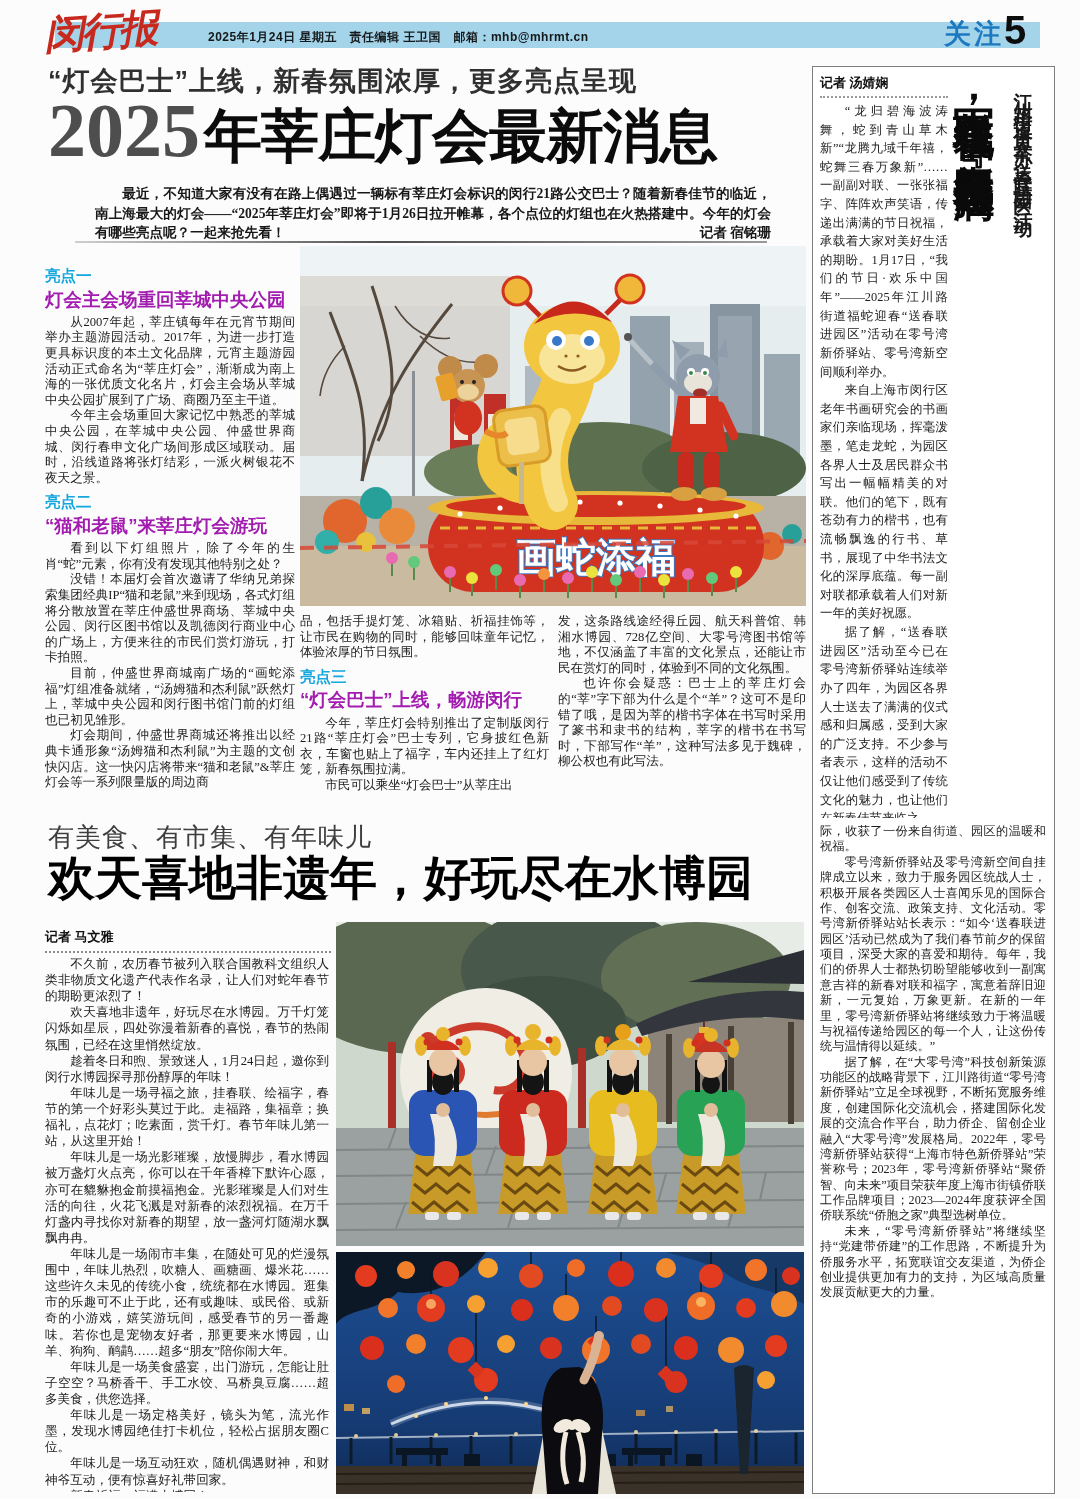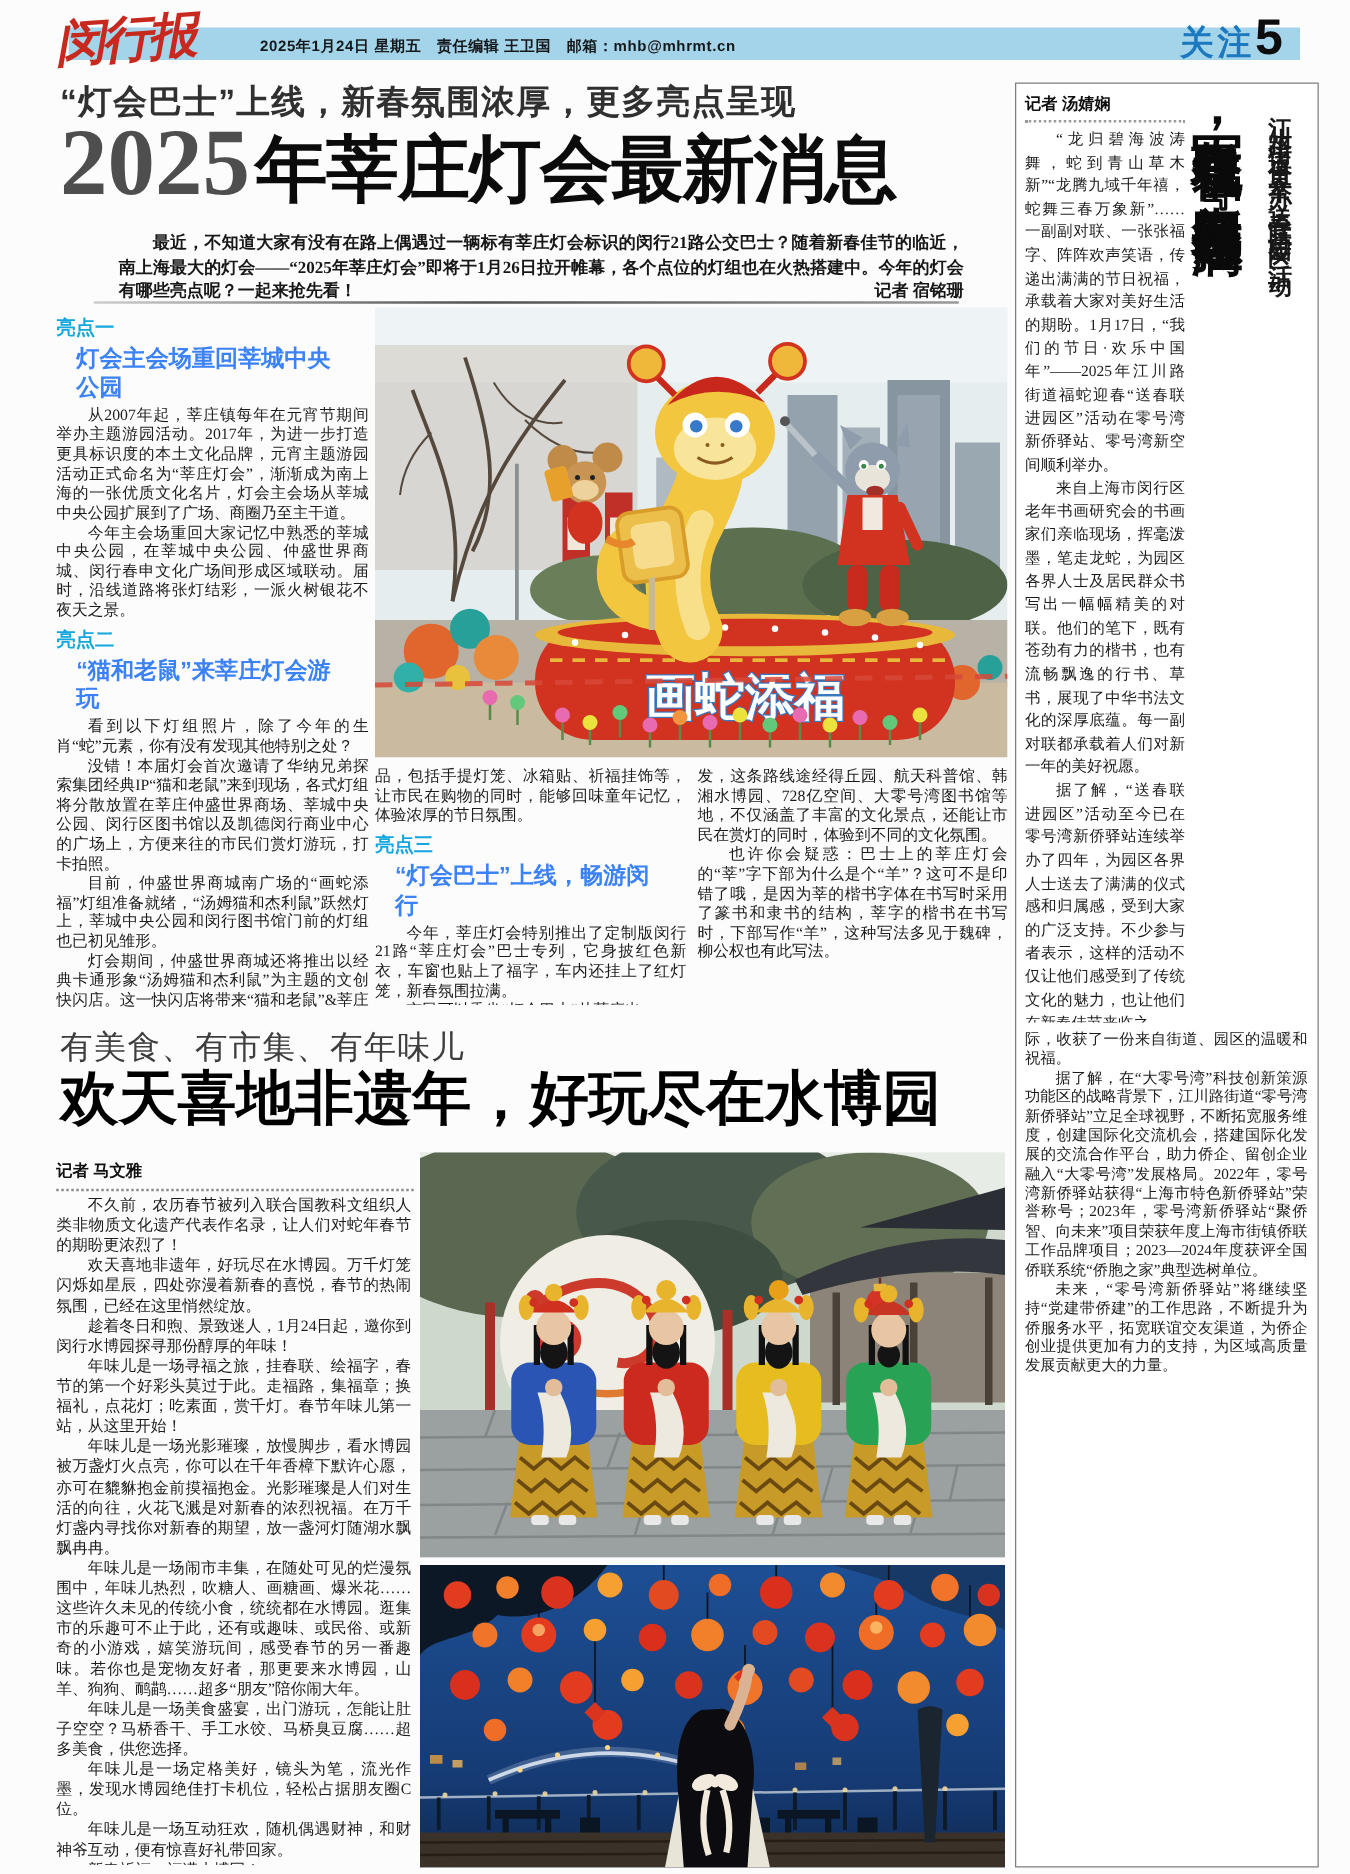--- a/index.html
+++ b/index.html
@@ -26,22 +26,22 @@
            font-size:13.6px;font-weight:bold;line-height:1.45;color:#171717;
            text-align:justify;text-indent:2em;}
   #a1-lede .rep{float:right;font-weight:bold;}
   #a1-rule{left:75px;top:241px;width:692px;height:2px;
            background:linear-gradient(90deg,#cfcfcf,#4f4f4f 45%,#9a9a9a);}
 
   .bodytext p{margin:0;font-family:"Liberation Serif","DejaVu Serif",serif;
               font-size:12.6px;line-height:1.24;color:#1c1c1c;text-align:justify;text-indent:2em;}
   .noindent{text-indent:0 !important;}
   .spot-label{color:#16a7de;font-weight:bold;font-size:15.5px;margin:7px 0 2px;line-height:1.2;}
-  .spot-label.first{margin-top:4px;}
-  .spot-head{font-size:18.5px;font-weight:800;color:#3b82f6;margin:0 16px 4px;line-height:1.25;}
+  .spot-label.first{margin-top:17px;}
+  .spot-head{font-size:18.5px;font-weight:800;color:#a21caf;margin:0 0 4px;line-height:1.25;}
 
   #a1-col1{left:45px;top:250px;width:250px;height:556px;overflow:hidden;}
   #a1-photo{left:300px;top:246px;width:598px;height:360px;}
   #a1-col2{left:300px;top:614px;width:249px;height:190px;overflow:hidden;}
   #a1-col3{left:558px;top:614px;width:248px;height:190px;overflow:hidden;}
 
   
   #a2-kicker{left:48px;top:820px;font-size:26px;font-weight:500;color:#3e3e3e;letter-spacing:1px;}
   #a2-title{left:48px;top:852px;font-size:47px;font-weight:900;color:#000;line-height:1.1;}
   #a2-byline{left:45px;top:928px;width:286px;font-size:13px;font-weight:bold;color:#111;
@@ -591,15 +591,16 @@
 <div class="abs" id="rbox-byline">记者 汤婧娴</div>
 <div class="abs bodytext" id="rbox-narrow">
   <p>“龙归碧海波涛舞，蛇到青山草木新”“龙腾九域千年禧，蛇舞三春万象新”……一副副对联、一张张福字、阵阵欢声笑语，传递出满满的节日祝福，承载着大家对美好生活的期盼。1月17日，“我们的节日·欢乐中国年”——2025年江川路街道福蛇迎春“送春联进园区”活动在零号湾新侨驿站、零号湾新空间顺利举办。</p>
   <p>来自上海市闵行区老年书画研究会的书画家们亲临现场，挥毫泼墨，笔走龙蛇，为园区各界人士及居民群众书写出一幅幅精美的对联。他们的笔下，既有苍劲有力的楷书，也有流畅飘逸的行书、草书，展现了中华书法文化的深厚底蕴。每一副对联都承载着人们对新一年的美好祝愿。</p>
   <p>据了解，“送春联进园区”活动至今已在零号湾新侨驿站连续举办了四年，为园区各界人士送去了满满的仪式感和归属感，受到大家的广泛支持。不少参与者表示，这样的活动不仅让他们感受到了传统文化的魅力，也让他们在新春佳节来临之</p>
 </div>
 <div class="abs" id="rbox-title">写春联送祝福，新春氛围感已『拉满』</div>
 <div class="abs" id="rbox-kicker">江川路街道侨界举办『送春联进园区』活动</div>
 <div class="abs bodytext" id="rbox-wide">
   <p class="noindent">际，收获了一份来自街道、园区的温暖和祝福。</p>
+  <p>零号湾新侨驿站及零号湾新空间自挂牌成立以来，致力于服务园区统战人士，积极开展各类园区人士喜闻乐见的国际合作、创客交流、政策支持、文化活动。零号湾新侨驿站站长表示：“如今‘送春联进园区’活动已然成为了我们春节前夕的保留项目，深受大家的喜爱和期待。每年，我们的侨界人士都热切盼望能够收到一副寓意吉祥的新春对联和福字，寓意着辞旧迎新，一元复始，万象更新。在新的一年里，零号湾新侨驿站将继续致力于将温暖与祝福传递给园区的每一个人，让这份传统与温情得以延续。”</p>
   <p>据了解，在“大零号湾”科技创新策源功能区的战略背景下，江川路街道“零号湾新侨驿站”立足全球视野，不断拓宽服务维度，创建国际化交流机会，搭建国际化发展的交流合作平台，助力侨企、留创企业融入“大零号湾”发展格局。2022年，零号湾新侨驿站获得“上海市特色新侨驿站”荣誉称号；2023年，零号湾新侨驿站“聚侨智、向未来”项目荣获年度上海市街镇侨联工作品牌项目；2023—2024年度获评全国侨联系统“侨胞之家”典型选树单位。</p>
   <p>未来，“零号湾新侨驿站”将继续坚持“党建带侨建”的工作思路，不断提升为侨服务水平，拓宽联谊交友渠道，为侨企创业提供更加有力的支持，为区域高质量发展贡献更大的力量。</p>
 </div>
 
 </body></html>

